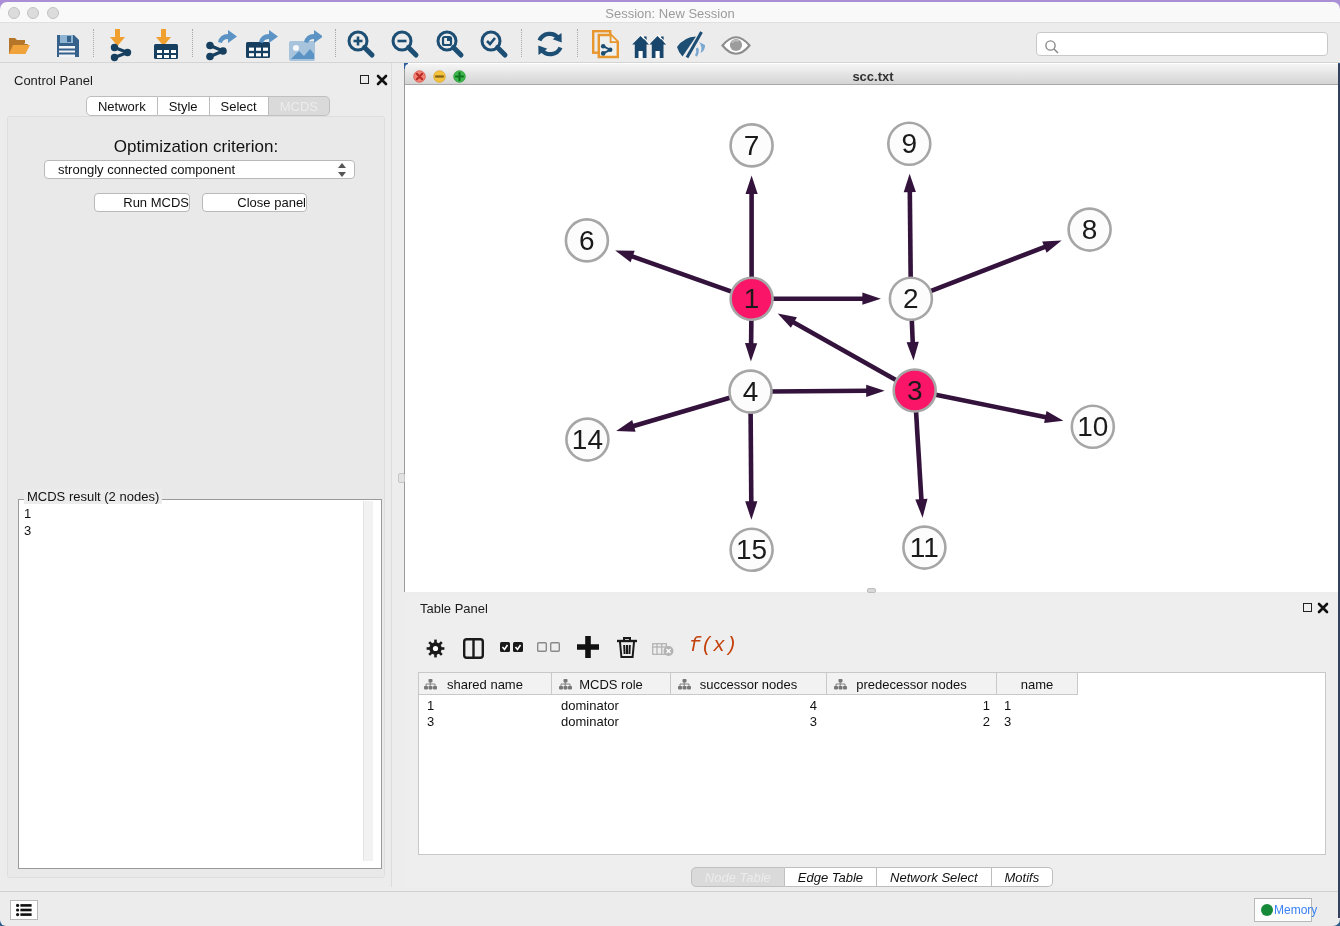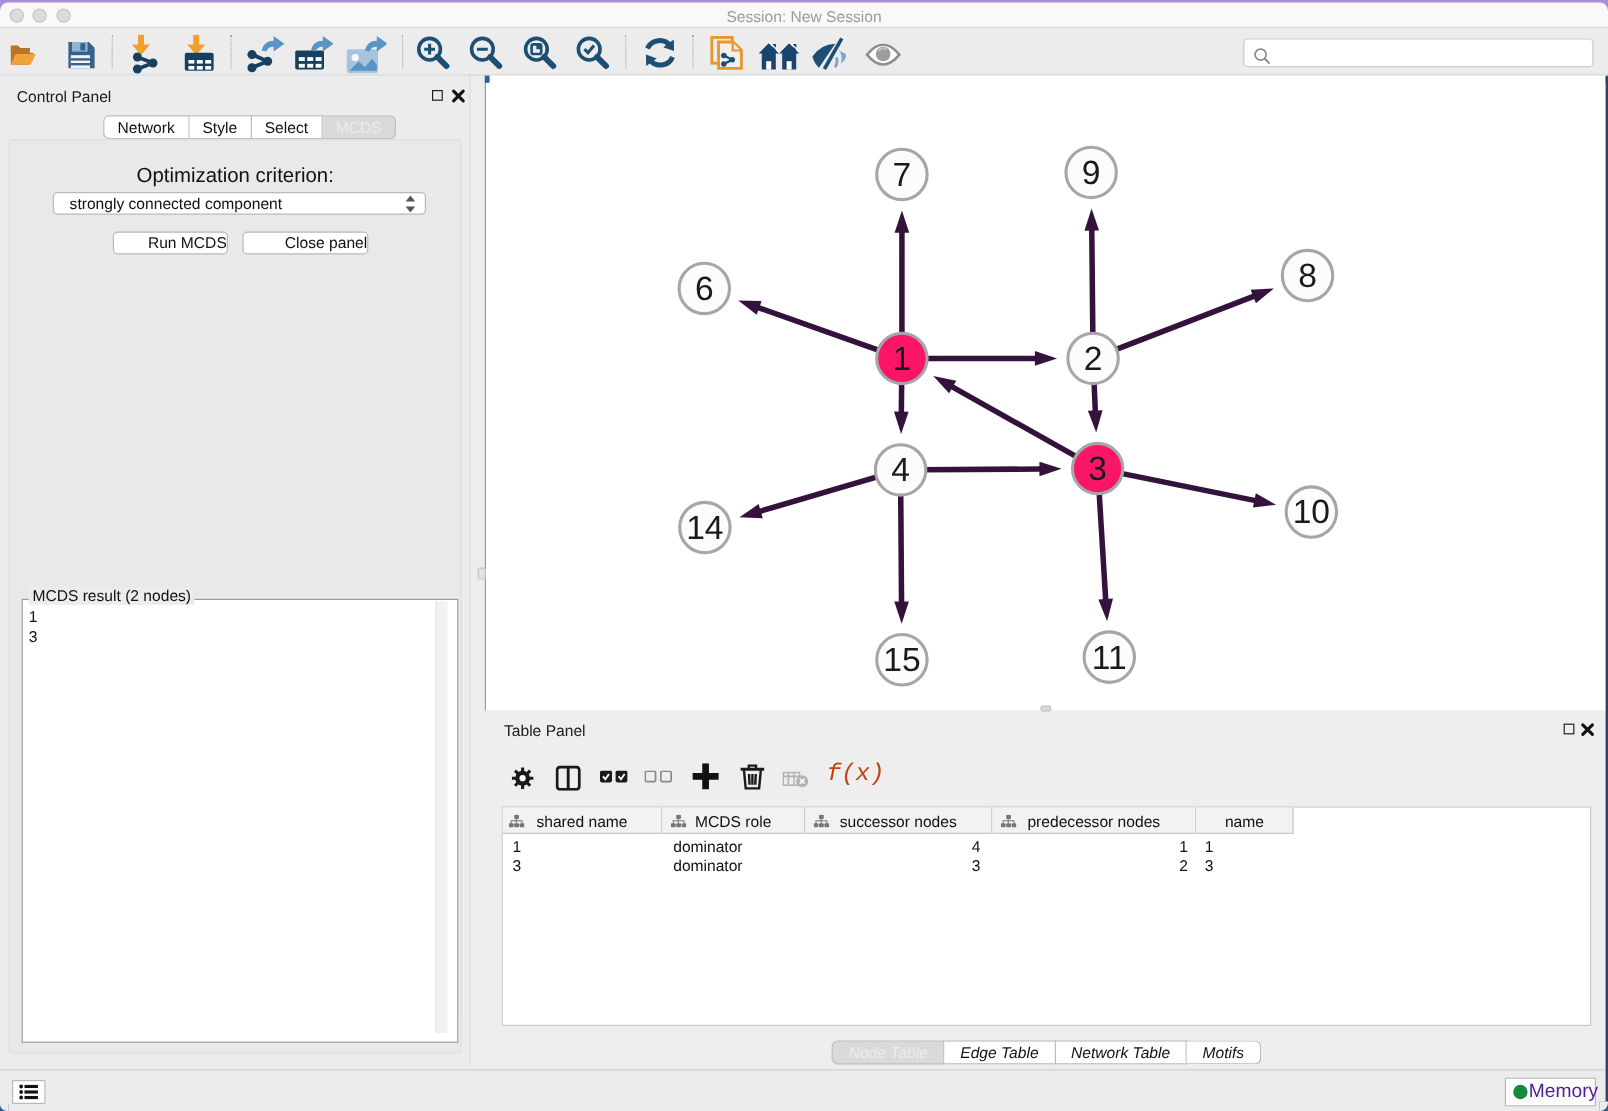--- a/index.html
+++ b/index.html
@@ -50,21 +50,21 @@
 #tp-toolbar { left:14px; top:22px; width:910px; height:38px; }
 #tp-table { left:14px; top:75px; width:908px; height:183px; background:#fff; border:1px solid #c8c8c8; }
 .th { position:absolute; top:0; height:22px; background:#f2f2f2; border-right:1px solid #c9c9c9; border-bottom:1px solid #c9c9c9; font-size:13px; text-align:center; color:#111; line-height:23px;}
 .td { position:absolute; font-size:13px; color:#111; }
 #tp-tabs { left:0; top:270px; width:936px; text-align:center;font-style:italic; }
 #tp-tabs .tab { padding:0 13px; }
 
 
 #statusbar { left:0; top:891px; width:1340px; height:35px; background:#ececec; border-top:1px solid #d0d0d0; }
 #listbtn { left:10px; top:8px; width:28px; height:20px; background:#fdfdfd; border:1px solid #b9b9b9; }
-#membtn { left:1254px; top:6px; width:76px; height:24px; background:#fdfdfd; border:1px solid #b9b9b9; font-size:16px; line-height:22px; text-align:center; padding-left:19px; color:#4c1d95;}
+#membtn { left:1254px; top:6px; width:58px; height:24px; background:#fdfdfd; border:1px solid #b9b9b9; font-size:12px; line-height:22px; text-align:center; padding-left:19px; color:#3b82f6;}
 #memdot { left:1261px; top:12px; width:12px; height:12px; border-radius:50%; background:#178a3a; }
 </style>
 </head>
 <body>
 <div class="abs" id="topstrip"></div>
 <div class="abs" id="titlebar">
   <div class="abs tlight" style="left:8px"></div>
   <div class="abs tlight" style="left:27px"></div>
   <div class="abs tlight" style="left:47px"></div>
   <div class="abs" id="wtitle">Session: New Session</div>
@@ -244,20 +244,32 @@
   <div class="abs btn" id="btn-close">Close panel</div>
   <div class="abs" id="fieldset"></div>
   <div class="abs" id="fieldset-label">MCDS result (2 nodes)</div>
   <div class="abs" id="fs-text">1<br>3</div>
   <div class="abs" id="fs-scroll"></div>
 </div>
 
 <div class="abs" id="netwin">
   <div class="abs" style="left:-1px;top:0;width:4px;height:6px;background:#2f5e9e;"></div>
   <div class="abs" style="left:933px;top:0;width:3px;height:6px;background:#2f5e9e;"></div>
+  <div class="abs" id="nw-titlebar">
+    <svg class="abs" style="left:8px;top:6px" width="62" height="13" viewBox="0 0 62 13">
+      <circle cx="6.5" cy="6.5" r="5.8" fill="#f28379" stroke="#d8554a" stroke-width="0.8"></circle>
+      <path d="M3.8 3.8 L9.2 9.2 M9.2 3.8 L3.8 9.2" stroke="#b92b22" stroke-width="2.1" stroke-linecap="round"></path>
+      <circle cx="26.5" cy="6.5" r="5.8" fill="#f5c33b" stroke="#dca42e" stroke-width="0.8"></circle>
+      <path d="M23 6.5 H30" stroke="#985" stroke-width="2.2" stroke-linecap="round"></path>
+      <path d="M23 6.5 H30" stroke="#8a6410" stroke-width="2.1" stroke-linecap="round"></path>
+      <circle cx="46.5" cy="6.5" r="5.8" fill="#3cb64c" stroke="#2d9c3c" stroke-width="0.8"></circle>
+      <path d="M43 6.5 H50 M46.5 3 V10" stroke="#0f7220" stroke-width="2.1" stroke-linecap="round"></path>
+    </svg>
+    <div class="abs" id="nw-title">scc.txt</div>
+  </div>
   <svg class="abs" style="left:1px;top:27px;" width="934" height="501" viewBox="0 0 934 501">
     <g stroke="#33123c" stroke-width="4.6" fill="#33123c">
       <line x1="345.6" y1="189.7" x2="345.6" y2="101.9"></line>
       <line x1="327.7" y1="202.4" x2="224.7" y2="165.9"></line>
       <line x1="364.6" y1="208.7" x2="458.4" y2="208.7"></line>
       <line x1="345.4" y1="227.7" x2="345.1" y2="255.1"></line>
       <line x1="504.7" y1="189.7" x2="503.8" y2="100.2"></line>
       <line x1="522.6" y1="201.8" x2="640.2" y2="156.4"></line>
       <line x1="505.7" y1="227.7" x2="506.8" y2="254.0"></line>
       <line x1="492.1" y1="291.2" x2="386.1" y2="231.5"></line>
@@ -425,21 +437,21 @@
     <div class="td" style="left:8px;top:41px;">3</div>
     <div class="td" style="left:142px;top:41px;">dominator</div>
     <div class="td" style="left:252px;top:41px;width:146px;text-align:right;">3</div>
     <div class="td" style="left:408px;top:41px;width:163px;text-align:right;">2</div>
     <div class="td" style="left:585px;top:41px;">3</div>
   </div>
   <div class="abs" id="tp-tabs">
     <div class="tabrow">
       <div class="tab first sel">Node Table</div>
         <div class="tab">Edge Table</div>
-        <div class="tab">Network Table</div>
+        <div class="tab">Network Select</div>
         <div class="tab last">Motifs</div>
     </div>
   </div>
 </div>
 
 <div class="abs" id="statusbar">
   <div class="abs" id="listbtn">
       <svg width="16" height="14" viewBox="0 0 16 14" style="position:absolute;left:5px;top:2px">
         <g fill="#111">
           <circle cx="1.6" cy="2.4" r="1.6"></circle>

